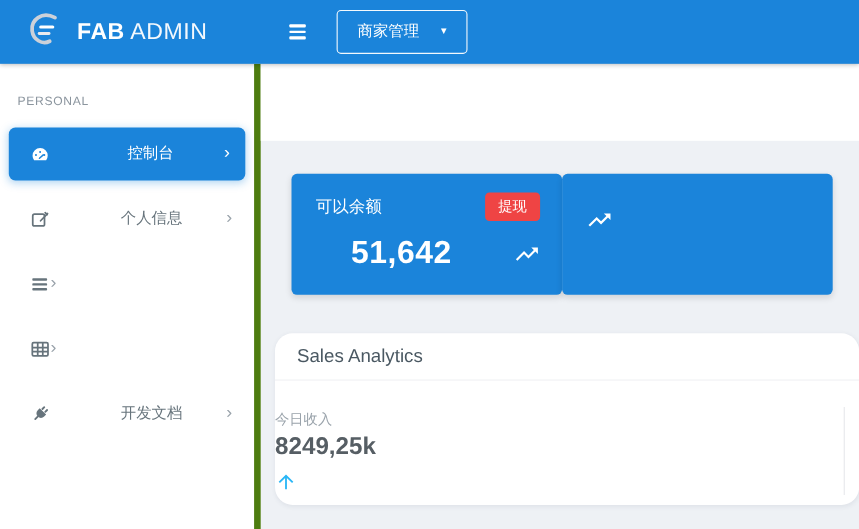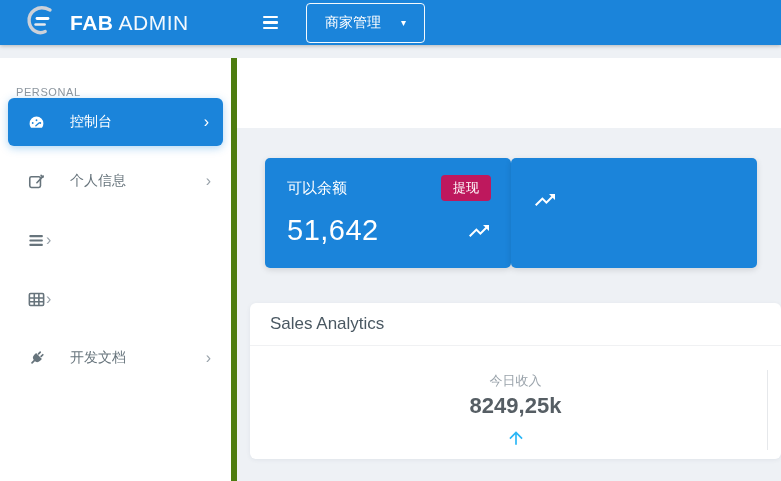--- a/index.html
+++ b/index.html
@@ -5,21 +5,21 @@
   * { margin: 0; padding: 0; box-sizing: border-box; }
   html, body { width: 781px; height: 481px; overflow: hidden; }
   body {
     font-family: "Liberation Sans", "DejaVu Sans", sans-serif;
     background: #eef1f5;
     position: relative;
   }
 
   
   .topbar {
-    position: absolute; top: 0; left: 0; right: 0; height: 45px;
+    position: absolute; top: 0; left: 0; right: 0; height: 58px;
     background: #1b84da;
     display: flex; align-items: center;
     box-shadow: 0 1px 4px rgba(0,0,0,.25);
     z-index: 10;
   }
   .brand {
     width: 237px; height: 100%;
     display: flex; align-items: center;
     padding-left: 22px; cursor: pointer;
   }
@@ -49,21 +49,21 @@
   .sidebar {
     position: absolute; top: 58px; left: 0; bottom: 0; width: 237px;
     background: #fff; border-right: 6px solid #4d7c0f;
     padding-top: 12px;
   }
   .section-label {
     margin: 16px 0 0 16px;
     font-size: 11px; letter-spacing: .6px;
     color: #8b959e; font-weight: 500;
   }
-  .menu { list-style: none; }
+  .menu { margin-top: 18px; list-style: none; text-align: center; }
   .menu-item {
     height: 48px; margin: 0 0 11px 0;
     display: flex; align-items: center;
     padding: 0 20px 0 27px;
     color: #67747c; font-size: 14px;
     cursor: pointer;
   }
   .menu-item .mi-icon { width: 19px; height: 19px; flex: 0 0 19px; display: flex; align-items: center; }
   .menu-item .mi-icon svg { width: 19px; height: 19px; }
   .menu-item .mi-label { flex: 1; margin-left: 24px; }
@@ -87,39 +87,39 @@
   .stat-card {
     width: 258px; height: 110px;
     background: #1b84da; border-radius: 5px;
     padding: 17px 20px 0 22px;
     box-shadow: 0 2px 6px rgba(0,0,0,.12);
     color: #fff;
   }
   .stat-top { display: flex; align-items: center; justify-content: space-between; }
   .stat-label { font-size: 15px; }
   .stat-badge {
-    background: #be185d; border: none; color: #fff;
+    background: #ef4444; border: none; color: #fff;
     font-size: 13px; font-family: inherit;
     border-radius: 4px; padding: 4px 12px; cursor: pointer;
   }
   .stat-bottom { display: flex; align-items: center; justify-content: space-between; margin-top: 13px; }
-  .stat-value { font-size: 29px; font-weight: 400; letter-spacing: .5px; }
+  .stat-value { font-size: 29px; font-weight: 700; letter-spacing: .5px; margin-left: 32px; }
   .trend-icon svg { width: 24px; height: 24px; display: block; }
 
   
   .sales-card {
     margin: 35px 0 0 13px; width: calc(100% - 13px);
-    height: 156px; background: #fff; border-radius: 6px;
+    height: 156px; background: #fff; border-radius: 16px;
     box-shadow: 0 1px 4px rgba(60,75,100,.08);
   }
   .sales-head {
     padding: 11px 20px; border-bottom: 1px solid #f0f1f3;
     font-size: 17px; color: #4a5862;
   }
-  .sales-body { position: relative; height: 132px; text-align: center; padding-top: 26px; }
+  .sales-body { position: relative; height: 132px; padding-top: 26px; }
   .metric-label { font-size: 13px; color: #9aa3ab; }
   .metric-value { font-size: 22px; font-weight: 600; color: #565e64; margin-top: 3px; }
   .metric-arrow { margin-top: 9px; }
   .metric-arrow svg { width: 20px; height: 20px; }
   .body-divider {
     position: absolute; right: 13px; top: 24px;
     width: 1px; height: 80px; background: #e6e8eb;
   }
 </style>
 </head>

